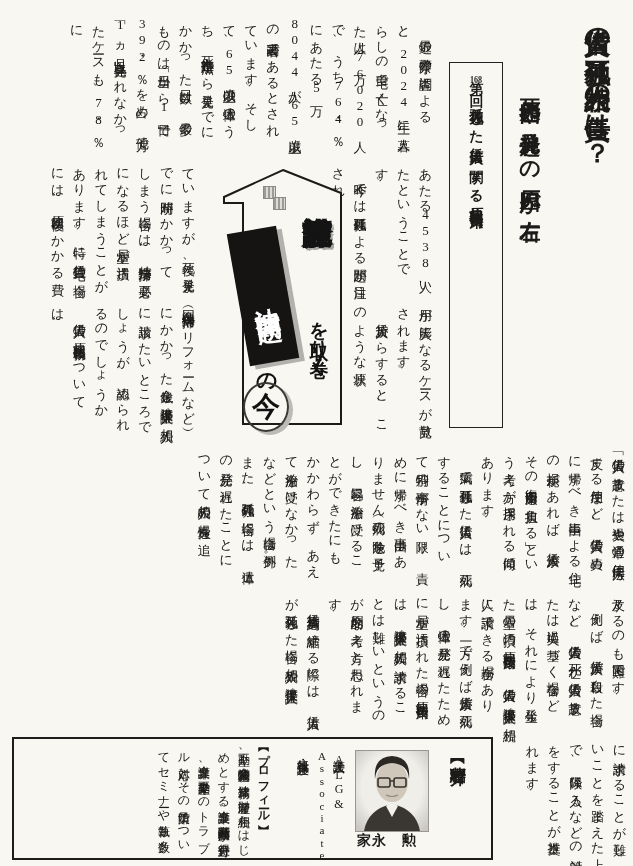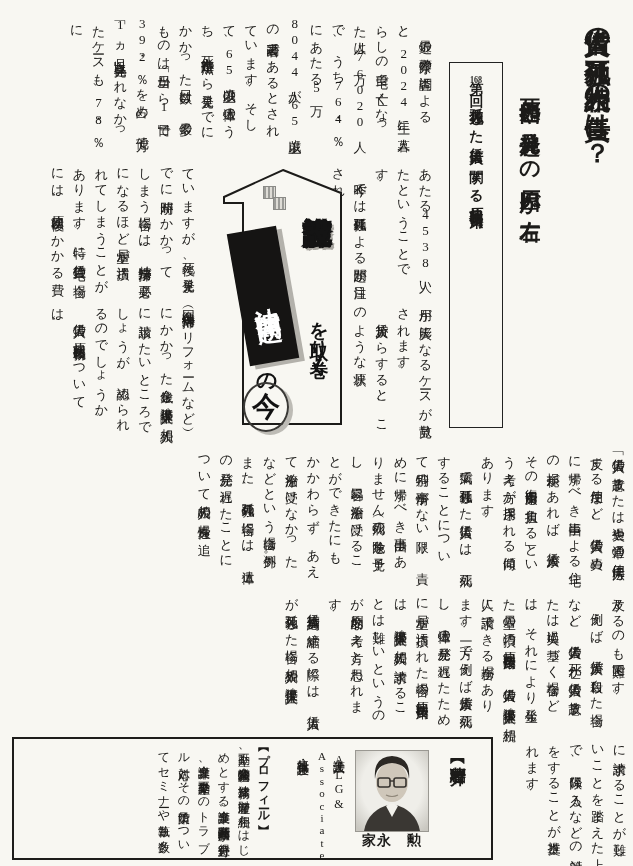--- a/index.html
+++ b/index.html
@@ -91,21 +91,21 @@
     border:2px solid #1e1d1b;box-sizing:border-box;background:#f8f7f2;
   }
   .author-heading{
     position:absolute;right:22px;top:14px;height:94px;
     font-size:16px;font-weight:700;line-height:22px;letter-spacing:1px;
   }
   .author-photo{position:absolute;right:62px;top:11px;width:72px;height:80px;border:1px solid #9a9892;}
   .author-name{
     position:absolute;right:64px;top:93px;width:70px;
     font-family:"Liberation Sans","DejaVu Sans",sans-serif;
-    font-size:14px;font-weight:700;text-align:center;letter-spacing:1px;
+    font-size:14px;font-weight:700;letter-spacing:1px;
   }
   .firm-line1{position:absolute;right:144px;top:11px;height:104px;font-size:12px;line-height:16px;letter-spacing:0.6px;}
   .firm-line2{position:absolute;right:162px;top:11px;height:104px;font-size:11px;line-height:15px;letter-spacing:0.4px;}
   .firm-role{position:absolute;right:180px;top:11px;height:104px;font-size:12px;line-height:16px;letter-spacing:0.6px;}
   .profile{
     position:absolute;left:10px;top:5px;width:250px;height:112px;
     font-size:12px;line-height:20px;letter-spacing:0.6px;
   }
   .profile p{margin:0;padding:0;}
   .profile .plabel{font-weight:700;}

